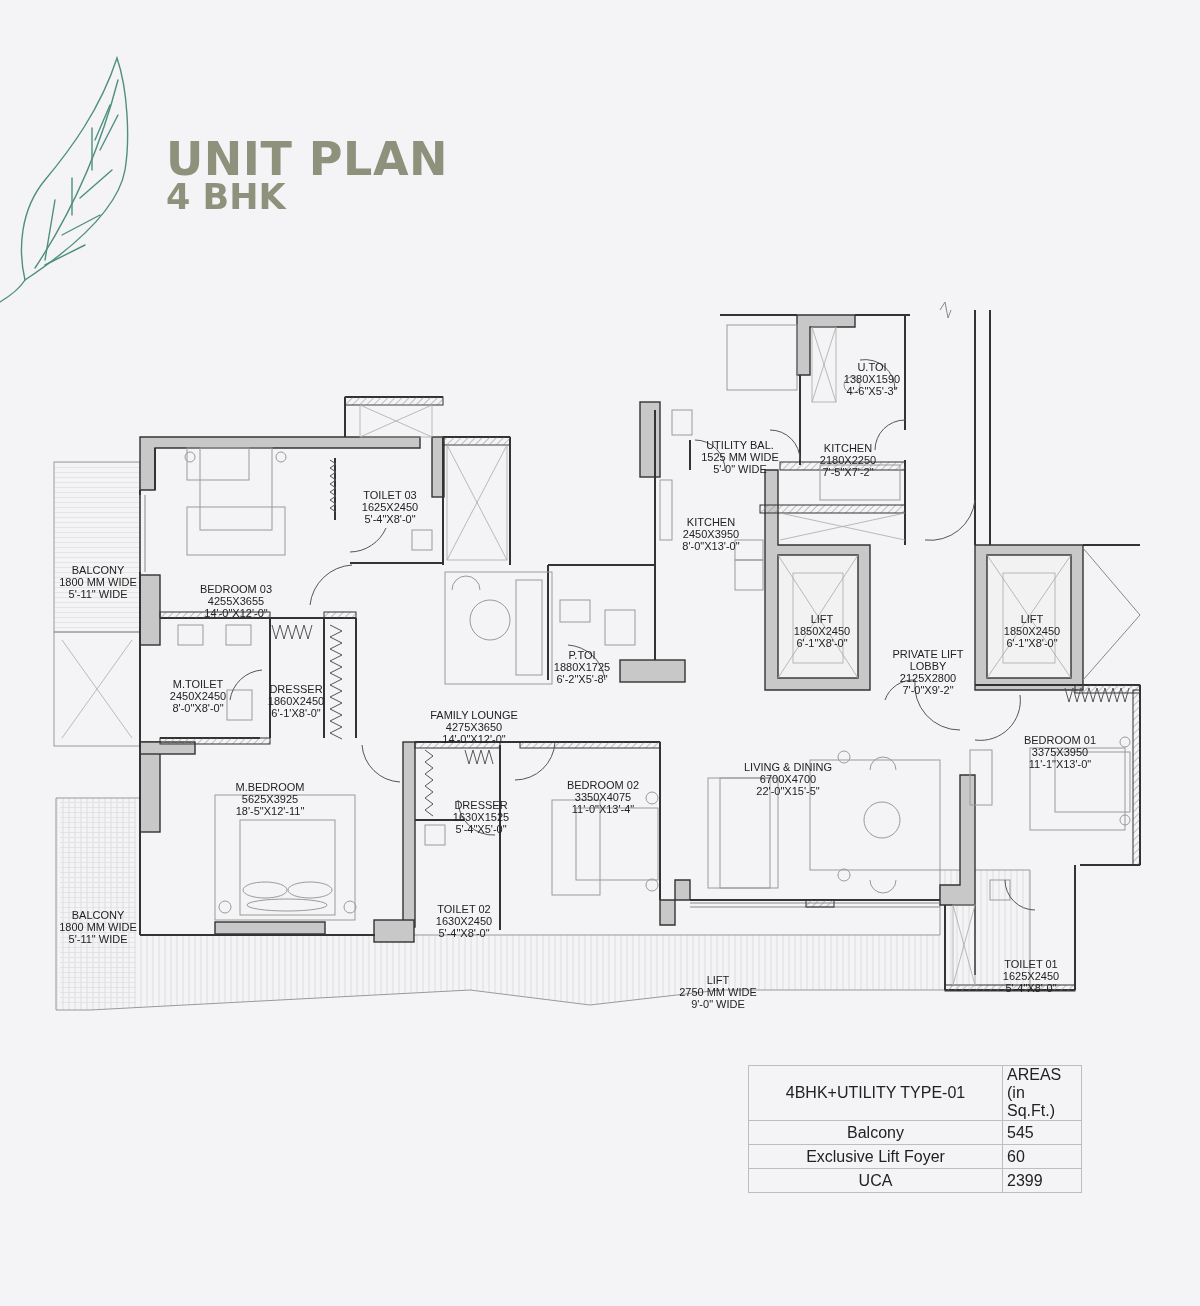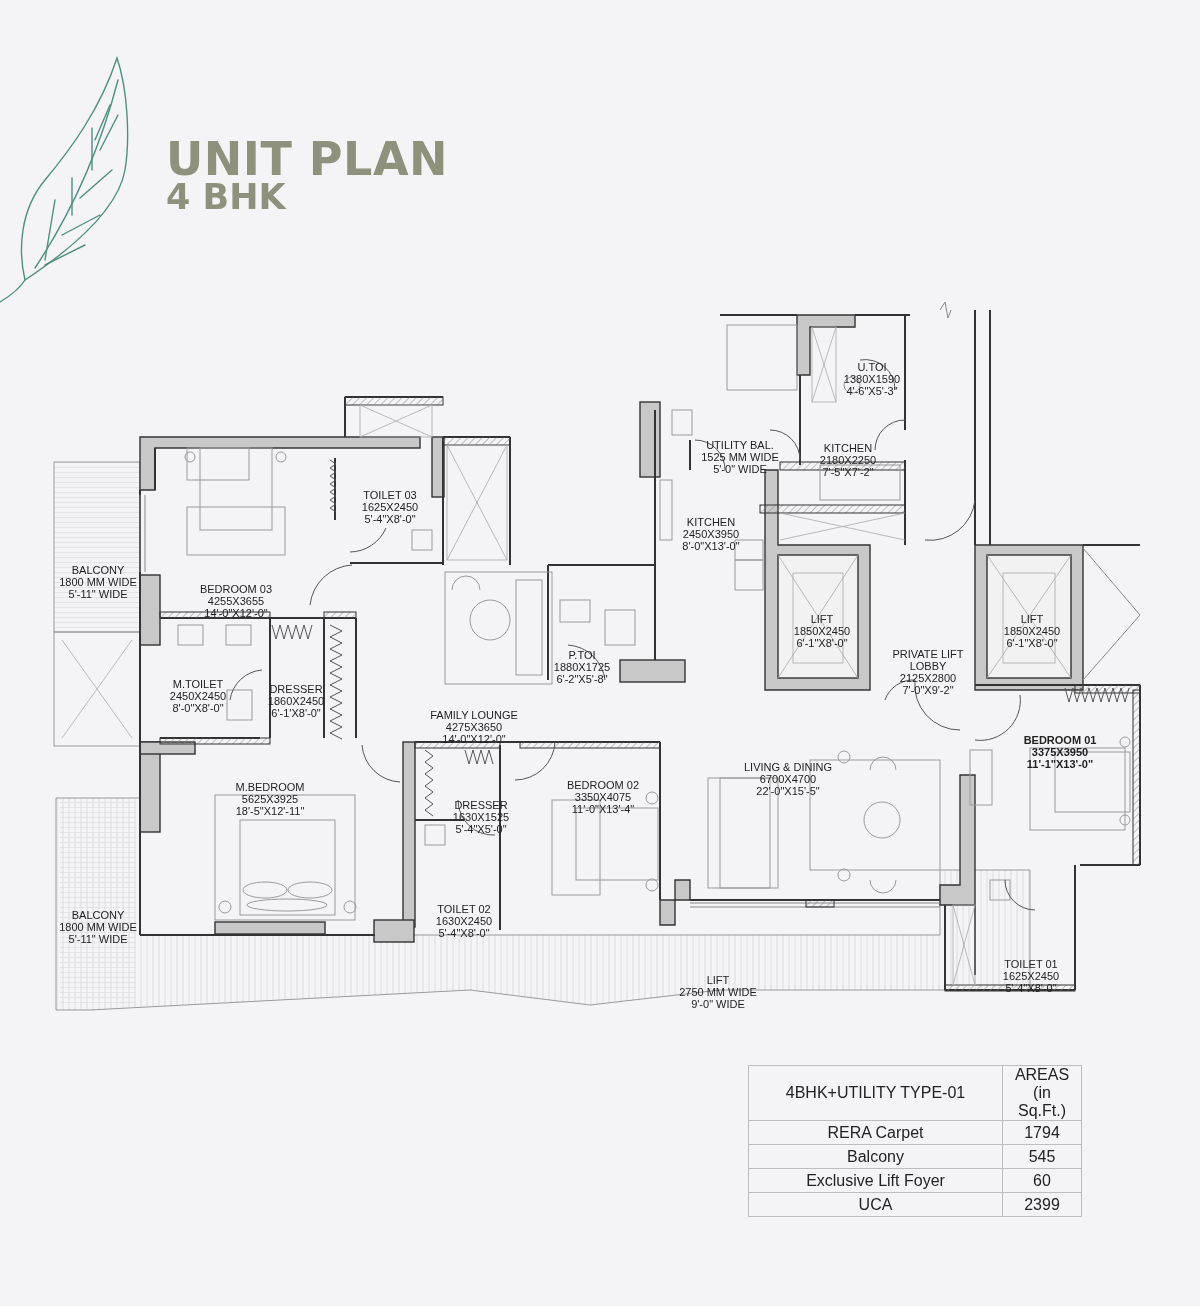--- a/index.html
+++ b/index.html
@@ -7,21 +7,21 @@
   .title-block{position:absolute;left:166px;top:140px;color:#8e917c;font-family:"DejaVu Sans",sans-serif;}
   .title-line1{font-size:46px;font-weight:bold;letter-spacing:0.5px;line-height:38px;}
   .title-line2{font-size:35px;font-weight:bold;line-height:38px;}
   .leaf{position:absolute;left:0;top:50px;}
   .plan{position:absolute;left:0;top:0;}
   .room-label{position:absolute;text-align:center;font-size:11px;line-height:12px;color:#222;white-space:nowrap;transform:translateX(-50%);margin-top:24px;}
   .room-label span{display:block;}
   table.areas{position:absolute;left:748px;top:1065px;border-collapse:collapse;background:#f4f4f6;font-size:16px;color:#222;}
   table.areas td{border:1.5px solid #bdbdbd;padding:0 4px;height:23px;}
   table.areas td.name{width:245px;text-align:center;}
-  table.areas td.val{width:70px;text-align:center;}
+  table.areas td.val{width:70px;text-align:left;}
   table.areas tr.head td{height:42px;}
   table.areas tr.head td.val{line-height:18px;}
 </style>
 </head>
 <body>
 
 <svg class="leaf" width="140" height="260" viewBox="0 0 140 260">
   <g fill="none" stroke="#4f8f7e" stroke-width="1.4" stroke-linecap="round">
     <path d="M117 8 C 128 40, 130 90, 125 120 C 118 160, 70 200, 25 230 C 18 200, 20 160, 45 130 C 70 100, 100 60, 117 8 Z"></path>
     <path d="M25 230 C 20 238, 10 246, 0 252"></path>
@@ -375,21 +375,21 @@
 <div class="room-label" style="left:1032px;top:589px;">
   <span>LIFT</span>
   <span>1850X2450</span>
   <span>6'-1"X8'-0"</span>
 </div>
 <div class="room-label" style="left:788px;top:737px;">
   <span>LIVING &amp; DINING</span>
   <span>6700X4700</span>
   <span>22'-0"X15'-5"</span>
 </div>
-<div class="room-label" style="left:1060px;top:710px;font-weight:bold;">
+<div class="room-label" style="left:1060px;top:710px;">
   <span>BEDROOM 01</span>
   <span>3375X3950</span>
   <span>11'-1"X13'-0"</span>
 </div>
 <div class="room-label" style="left:718px;top:950px;">
   <span>LIFT</span>
   <span>2750 MM WIDE</span>
   <span>9'-0" WIDE</span>
 </div>
 <div class="room-label" style="left:1031px;top:934px;">
@@ -399,24 +399,20 @@
 </div>
 
 <table class="areas">
   <tbody>
       <tr class="head">
     <td class="name">4BHK+UTILITY TYPE-01</td>
     <td class="val">
       <div>AREAS</div>
       <div>(in Sq.Ft.)</div>
     </td>
-  </tr>
-  <tr>
-    <td class="name">RERA Carpet</td>
-    <td class="val">1794</td>
   </tr>
   <tr>
     <td class="name">Balcony</td>
     <td class="val">545</td>
   </tr>
   <tr>
     <td class="name">Exclusive Lift Foyer</td>
     <td class="val">60</td>
   </tr>
   <tr>

